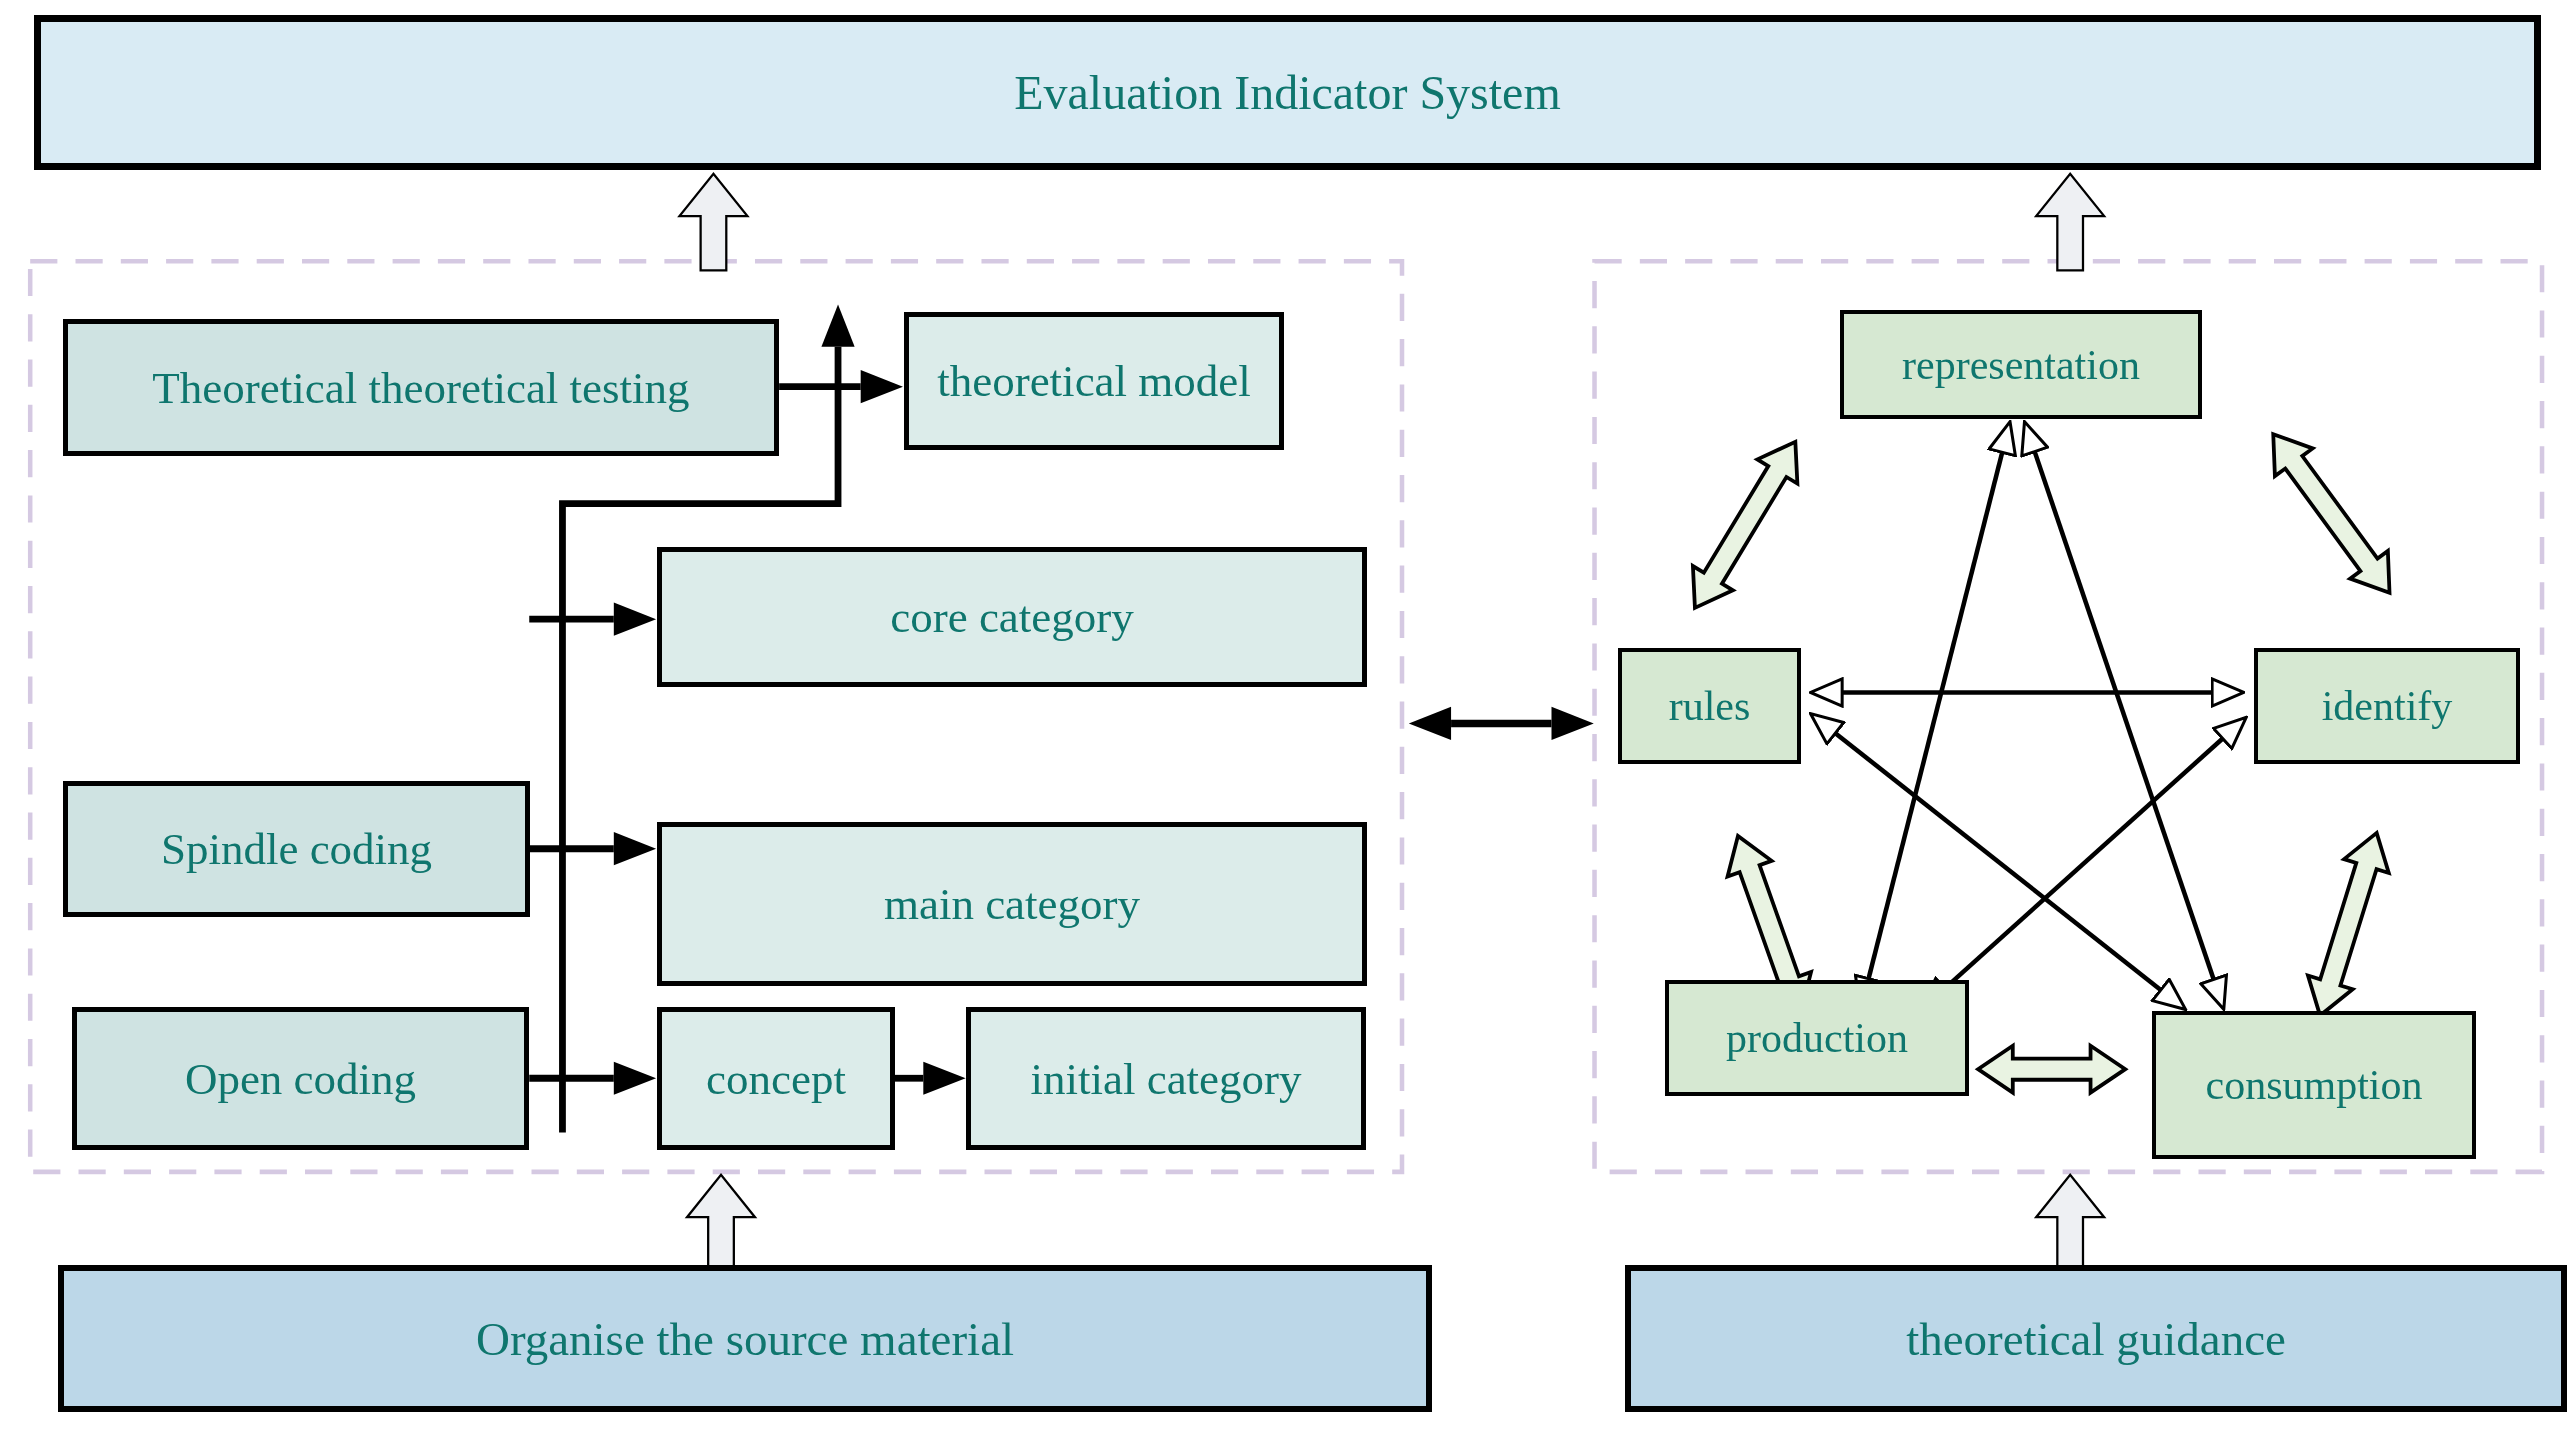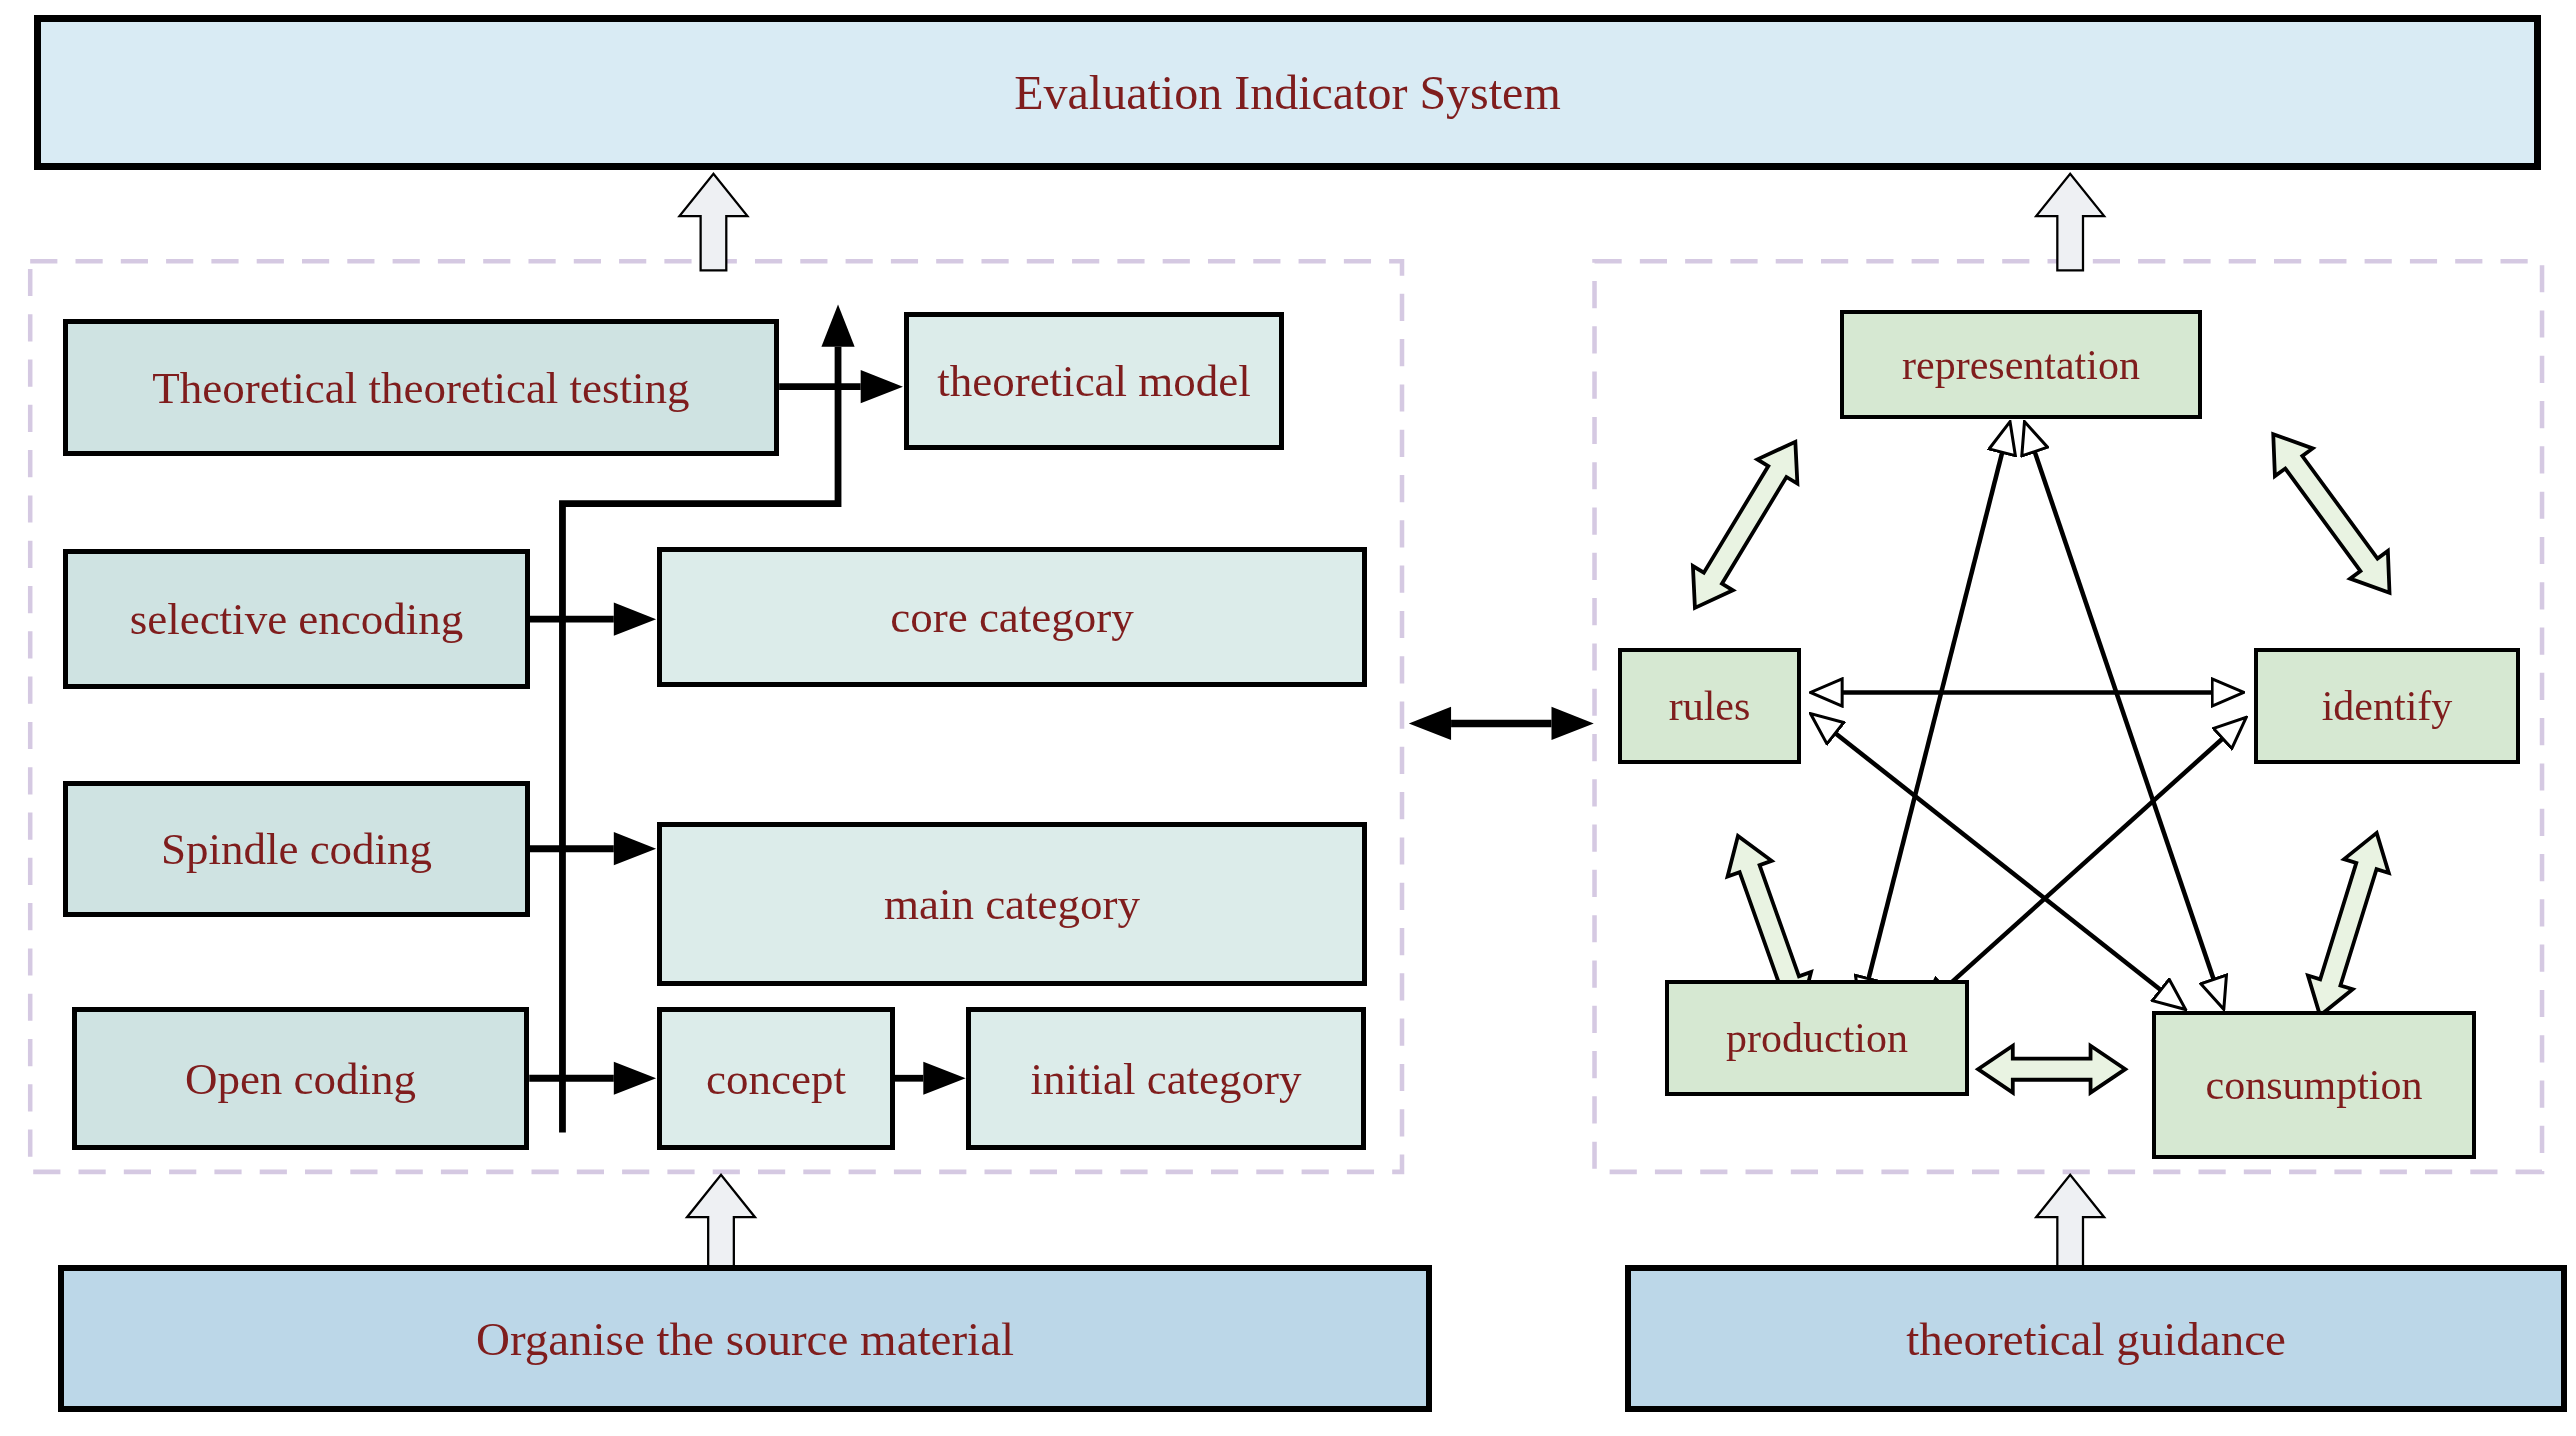--- a/index.html
+++ b/index.html
@@ -8,21 +8,21 @@
     width:2576px;height:1437px;
     background:#ffffff;
     font-family:"Liberation Serif","DejaVu Serif",serif;
     color:#000;
     overflow:hidden;
   }
   #overlay{position:absolute;left:0;top:0;z-index:1;}
   .box{
     position:absolute;box-sizing:border-box;
     display:flex;align-items:center;justify-content:center;
-    white-space:nowrap;z-index:2;color:#7f1d1d;
+    white-space:nowrap;z-index:2;color:#0f766e;
   }
   .banner{
     left:34px;top:15px;width:2507px;height:155px;
     border:7.5px solid #000;background:#d9ebf4;font-size:48px;
   }
   .footerbox{border:6.8px solid #000;background:#bcd7e8;font-size:47px;margin-left:30px;}
   .tealdark{background:#cfe3e2;border:5.3px solid #000;font-size:45px;}
   .teallight{background:#dcecea;border:5.3px solid #000;font-size:45px;}
   .greennode{background:#d6e8d2;border:4.5px solid #000;font-size:42px;}
   .conn{stroke:#000;stroke-width:9;fill:none;}
@@ -79,23 +79,20 @@
     <span>Evaluation Indicator System</span>
   </div>
 
   <div class="box tealdark" style="left:63px;top:319px;width:716px;height:137px">
     <span>Theoretical theoretical testing</span>
   </div>
   <div class="box teallight" style="left:904px;top:312px;width:380px;height:138px">
     <span>theoretical model</span>
   </div>
 
-  <div class="box tealdark" style="left:63px;top:549px;width:467px;height:140px">
-    <span>selective encoding</span>
-  </div>
   <div class="box teallight" style="left:657px;top:547px;width:710px;height:140px">
     <span>core category</span>
   </div>
 
   <div class="box tealdark" style="left:63px;top:781px;width:467px;height:136px">
     <span>Spindle coding</span>
   </div>
   <div class="box teallight" style="left:657px;top:822px;width:710px;height:164px">
     <span>main category</span>
   </div>

